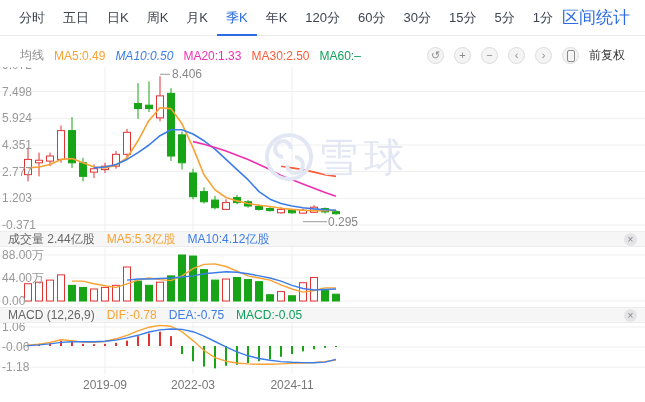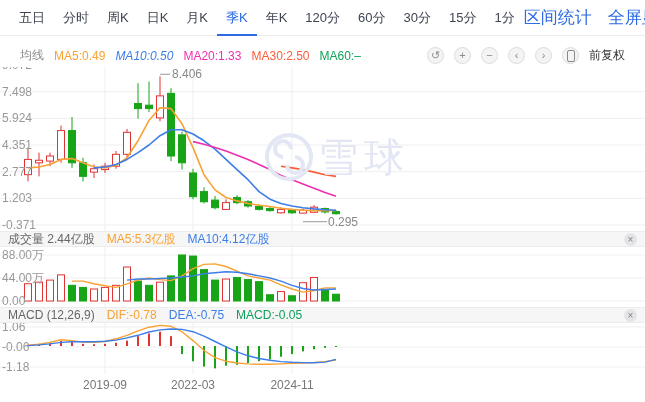--- a/index.html
+++ b/index.html
@@ -235,31 +235,32 @@
       <g stroke="#e3e7f4" fill="none">
         <path d="M 289 135 a 22 22 0 1 0 0.01 0" stroke="#e3e7f4" fill="none" stroke-width="4"></path>
         <path d="M 291 149 a 8 8 0 1 0 -8 8" stroke="#e3e7f4" fill="none" stroke-width="4"></path>
         <path d="M 287 165 a 8 8 0 1 0 8 -8" stroke="#e3e7f4" fill="none" stroke-width="4"></path>
         <text x="318" y="171" fill="#e3e7f4" stroke="none" font-size="40" letter-spacing="6">雪球</text>
       </g>
     </svg>
 
   <div class="toolbar">
     <div class="tabs" id="tabs">
+        <span class="tab">分时</span>
         <span class="tab">五日</span>
-        <span class="tab">分时</span>
+        <span class="tab">日K</span>
         <span class="tab">周K</span>
-        <span class="tab">日K</span>
         <span class="tab">月K</span>
         <span class="tab active">季K</span>
         <span class="tab">年K</span>
         <span class="tab">120分</span>
         <span class="tab">60分</span>
         <span class="tab">30分</span>
         <span class="tab">15分</span>
+        <span class="tab">5分</span>
         <span class="tab">1分</span>
       </div>
     <div class="tb-links">
       <span class="tb-link">区间统计</span>
       <span class="tb-link">全屏显示</span>
     </div>
   </div>
 
   <div class="legend-row">
     <span class="lg-title">均线</span>

